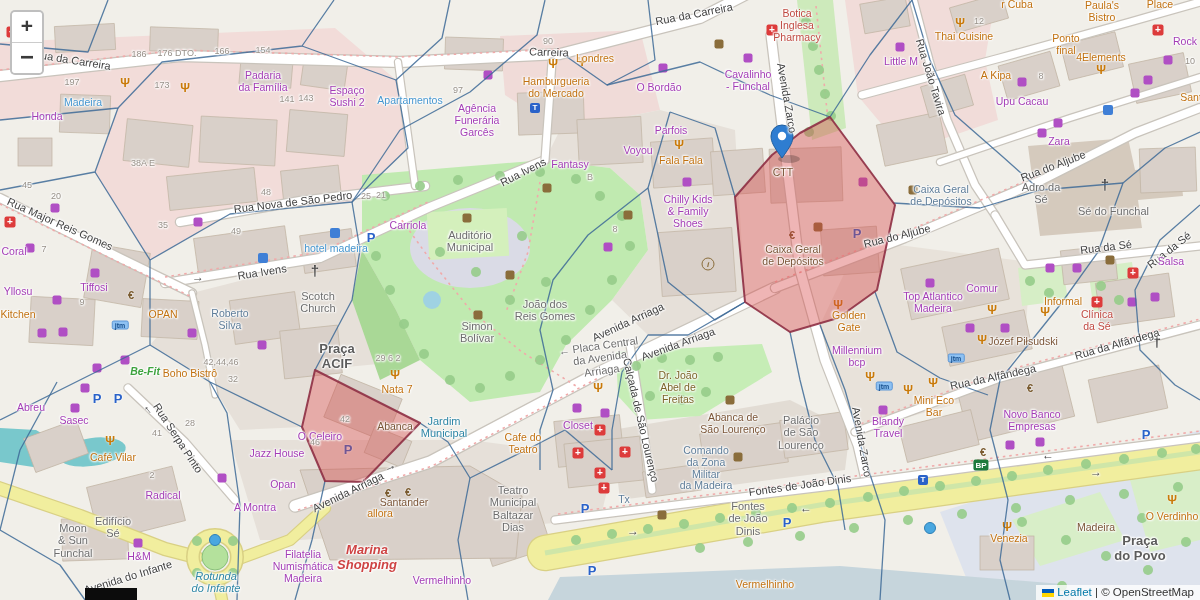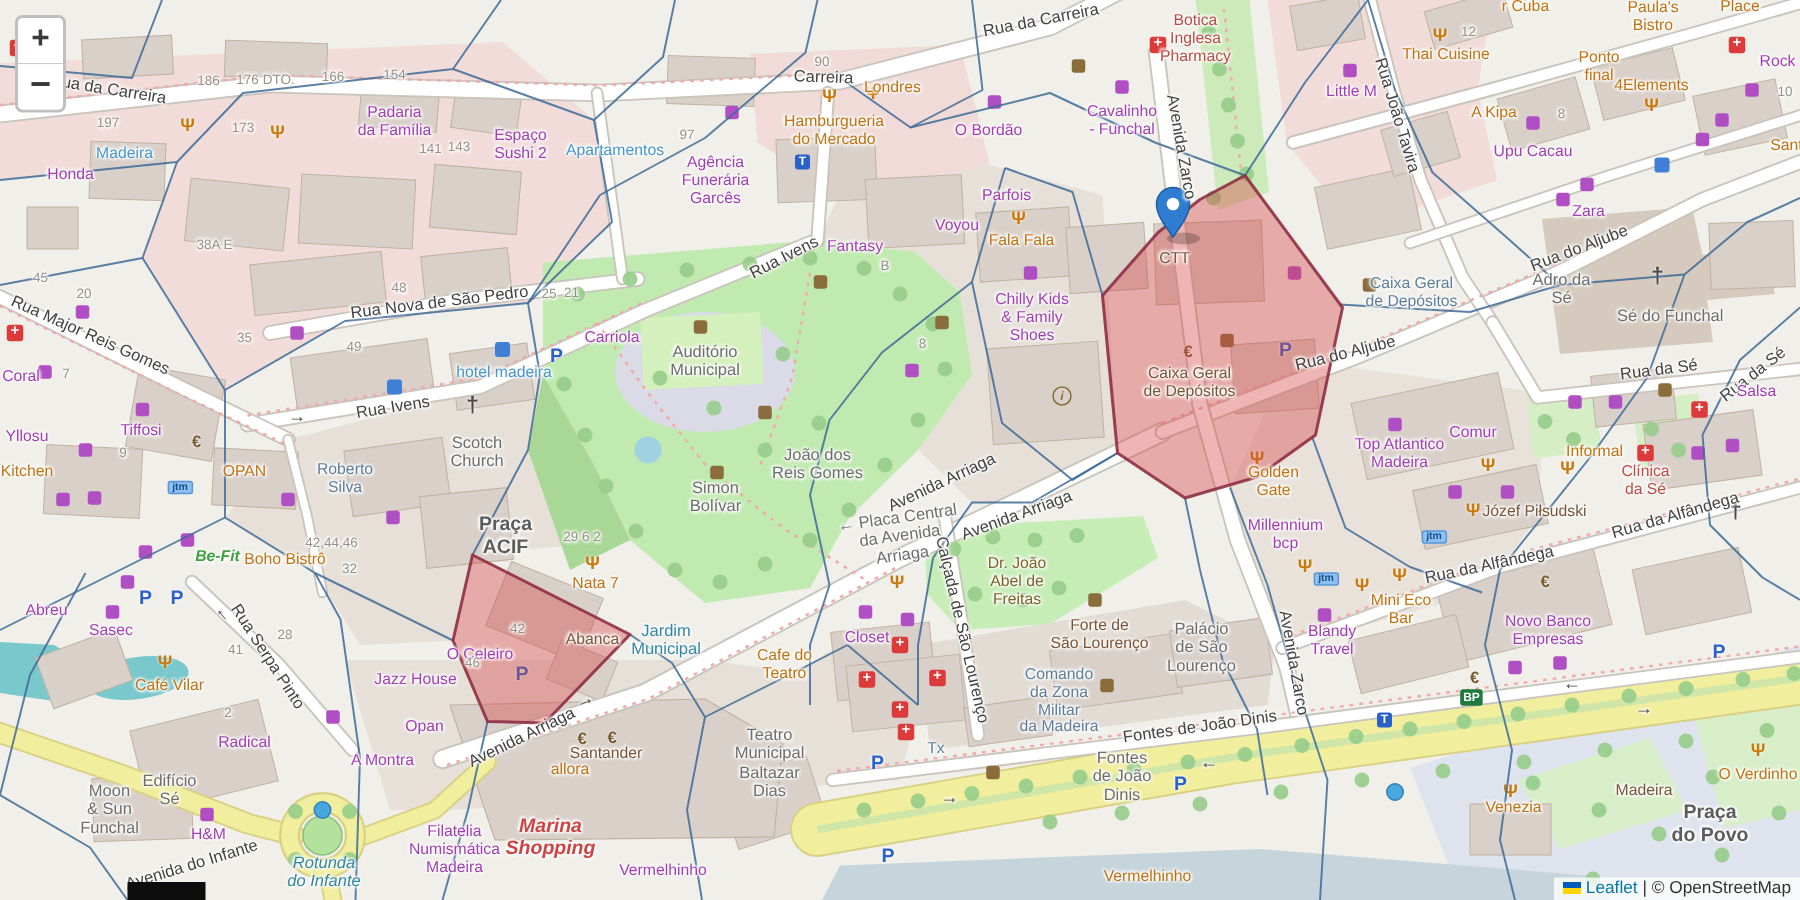--- a/index.html
+++ b/index.html
@@ -494,21 +494,21 @@
       <div class="lbl sb" style="left: 941px; top: 196px; transform: translate(-50%, -50%) rotate(0deg);">Caixa Geral
 de Depósitos</div>
       <div class="lbl sb" style="left: 706px; top: 468px; transform: translate(-50%, -50%) rotate(0deg);">Comando
 da Zona
 Militar
 da Madeira</div>
       <div class="lbl sb" style="left: 624px; top: 500px; transform: translate(-50%, -50%) rotate(0deg);">Tx</div>
       <div class="lbl br" style="left: 783px; top: 173px; transform: translate(-50%, -50%) rotate(0deg);">CTT</div>
       <div class="lbl br" style="left: 793px; top: 256px; transform: translate(-50%, -50%) rotate(0deg);">Caixa Geral
 de Depósitos</div>
-      <div class="lbl br" style="left: 733px; top: 424px; transform: translate(-50%, -50%) rotate(0deg);">Forte de
+      <div class="lbl br" style="left: 733px; top: 424px; transform: translate(-50%, -50%) rotate(0deg);">Abanca de
 São Lourenço</div>
       <div class="lbl br" style="left: 1096px; top: 528px; transform: translate(-50%, -50%) rotate(0deg);">Madeira</div>
       <div class="lbl br" style="left: 1023px; top: 342px; transform: translate(-50%, -50%) rotate(0deg);">Józef Piłsudski</div>
       <div class="lbl br" style="left: 395px; top: 427px; transform: translate(-50%, -50%) rotate(0deg);">Abanca</div>
       <div class="lbl br" style="left: 404px; top: 503px; transform: translate(-50%, -50%) rotate(0deg);">Santander</div>
       <div class="lbl ol" style="left: 678px; top: 388px; transform: translate(-50%, -50%) rotate(0deg);">Dr. João
 Abel de
 Freitas</div>
       <div class="lbl bl" style="left: 336px; top: 249px; transform: translate(-50%, -50%) rotate(0deg);">hotel madeira</div>
       <div class="lbl bl" style="left: 83px; top: 103px; transform: translate(-50%, -50%) rotate(0deg);">Madeira</div>

